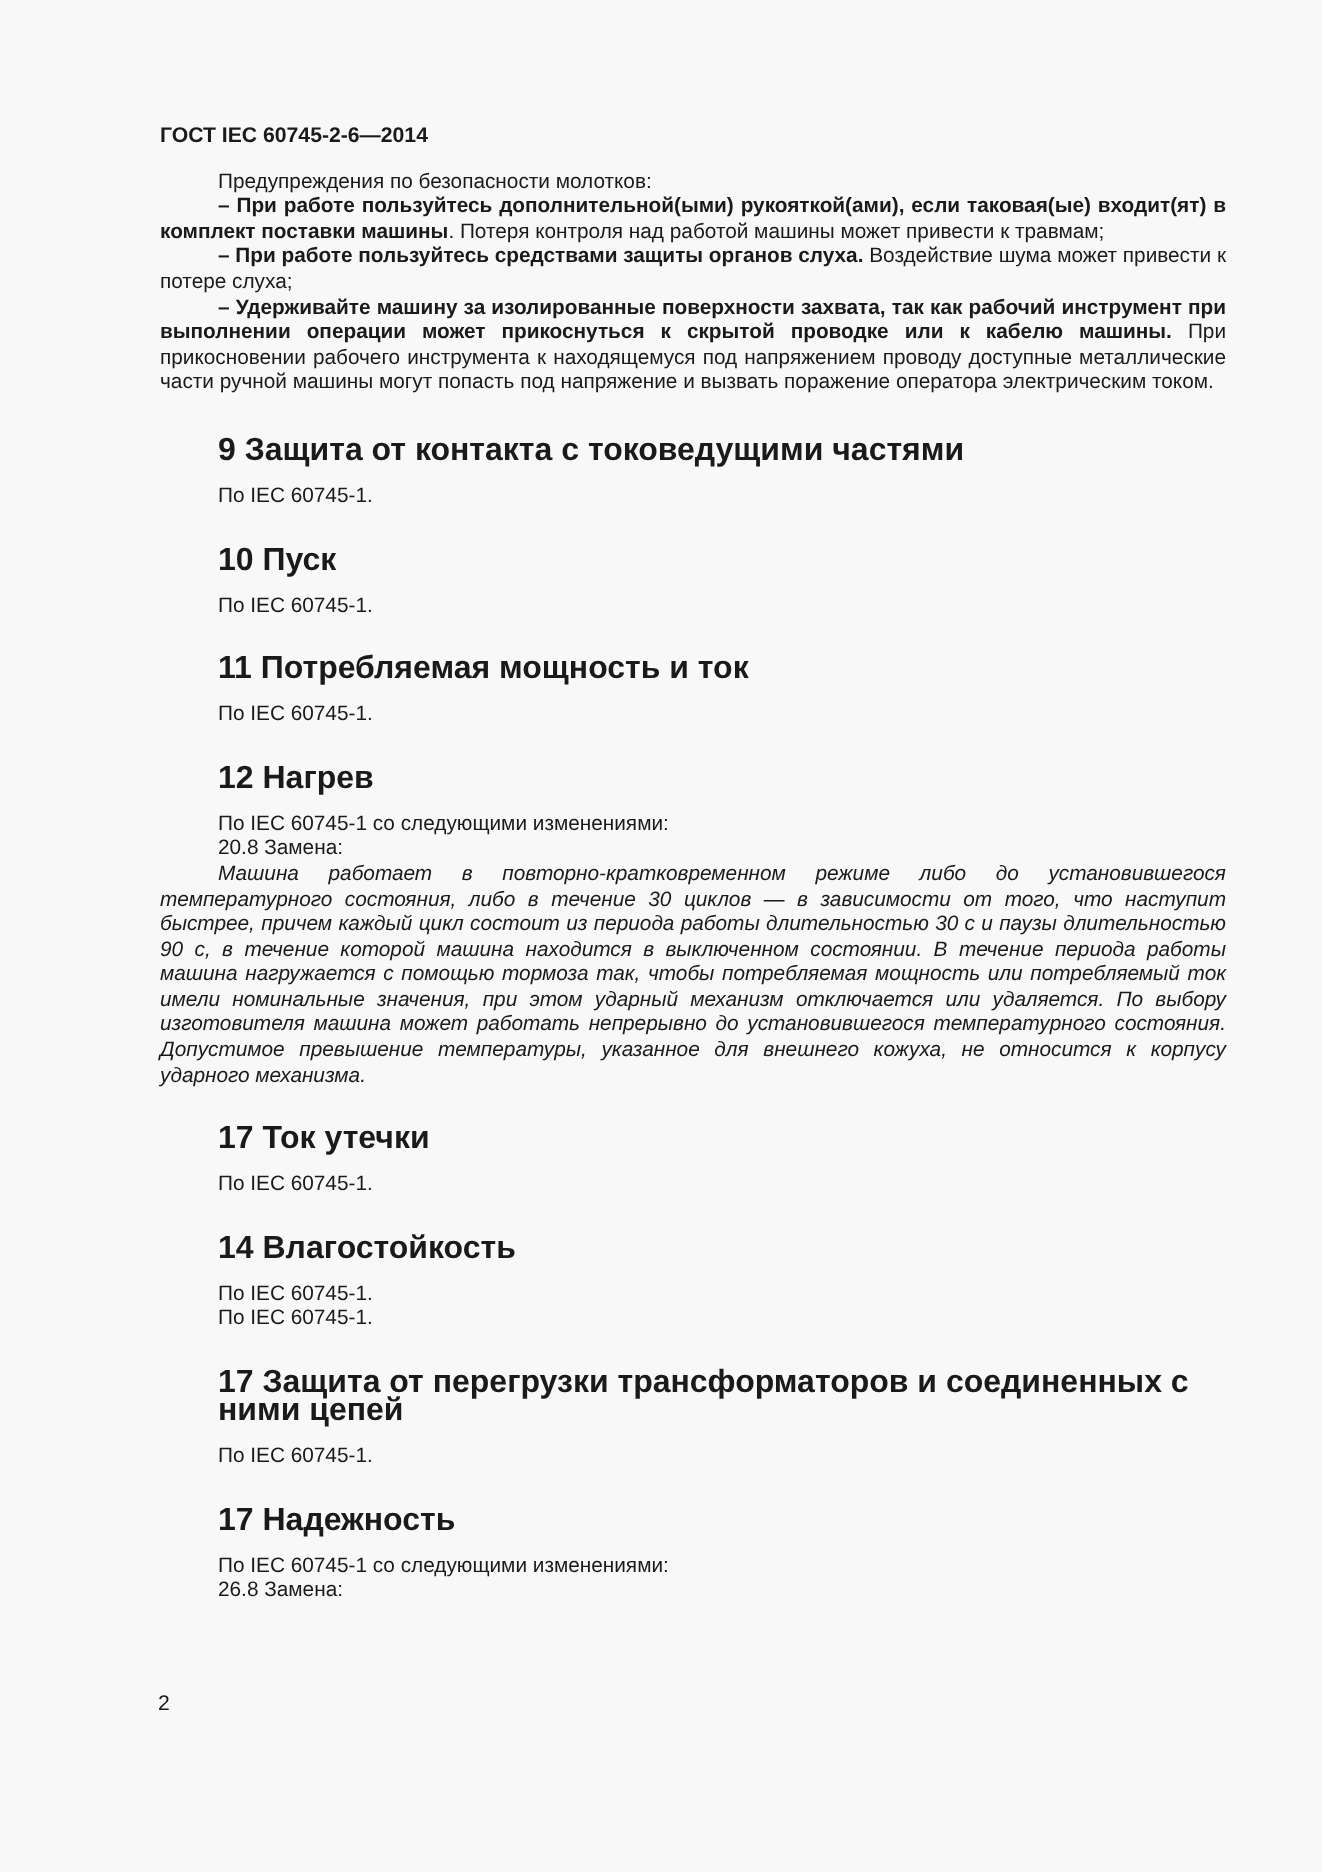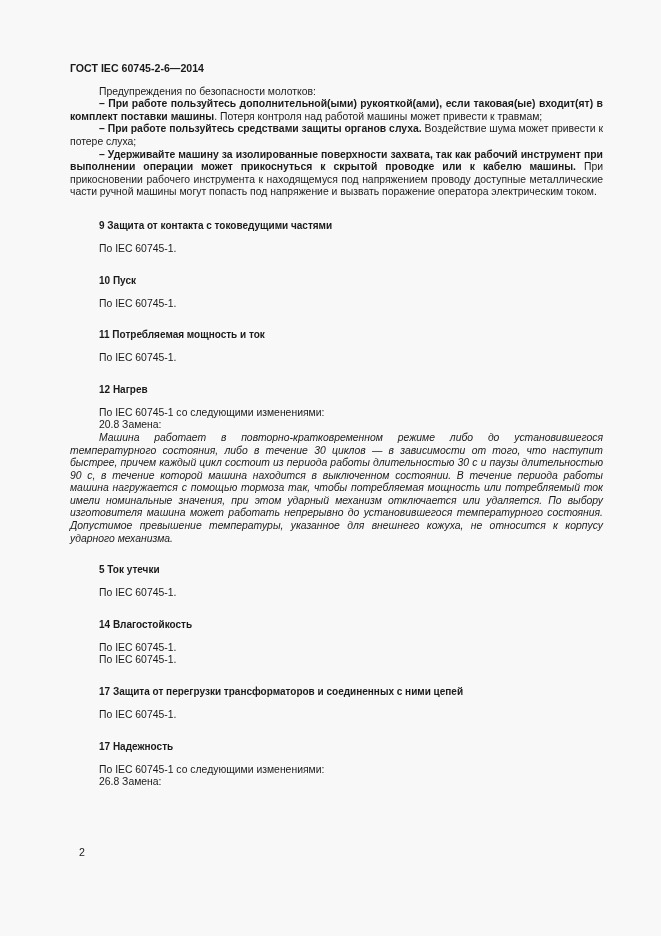--- a/index.html
+++ b/index.html
@@ -6,39 +6,39 @@
   body {
     width: 661px; height: 936px;
     background: #f8f8f8;
     position: relative;
     overflow: hidden;
     font-family: "Liberation Sans", sans-serif;
     color: #1a1a1a;
   }
   .page {
     position: absolute;
-    left: 70px;
+    left: 80px;
     top: 62px;
     width: 533px;
     font-size: 10.4px;
     line-height: 12.6px;
   }
   .doc-header {
     font-weight: bold;
     font-size: 10.6px;
     margin: 0 0 11px 0;
   }
   p { margin: 0; }
   .para { text-align: justify; text-indent: 29px; }
   .indent { padding-left: 29px; }
   .bold { font-weight: bold; }
   .italic { font-style: italic; }
   .sec-title {
     font-weight: bold;
-    font-size: 10px;
+    font-size: 16px;
     padding-left: 29px;
     margin: 18px 0 10px 0;
     line-height: 14px;
   }
   .sec-title.first { margin-top: 20px; }
   .page-number {
     position: absolute;
     left: 79px;
     top: 846px;
     font-size: 10.6px;
@@ -62,21 +62,21 @@
   <p class="indent">По IEC 60745-1.</p>
 
   <div class="sec-title">11 Потребляемая мощность и ток</div>
   <p class="indent">По IEC 60745-1.</p>
 
   <div class="sec-title">12 Нагрев</div>
   <p class="indent">По IEC 60745-1 со следующими изменениями:</p>
   <p class="indent">20.8 Замена:</p>
   <p class="para italic">Машина работает в повторно-кратковременном режиме либо до установившегося температурного состояния, либо в течение 30 циклов — в зависимости от того, что наступит быстрее, причем каждый цикл состоит из периода работы длительностью 30 с и паузы длительностью 90 с, в течение которой машина находится в выключенном состоянии. В течение периода работы машина нагружается с помощью тормоза так, чтобы потребляемая мощность или потребляемый ток имели номинальные значения, при этом ударный механизм отключается или удаляется. По выбору изготовителя машина может работать непрерывно до установившегося температурного состояния. Допустимое превышение температуры, указанное для внешнего кожуха, не относится к корпусу ударного механизма.</p>
 
-  <div class="sec-title">5 Ток утечки</div>
+  <div class="sec-title">17 Ток утечки</div>
   <p class="indent">По IEC 60745-1.</p>
 
   <div class="sec-title">14 Влагостойкость</div>
   <p class="indent">По IEC 60745-1.</p>
 
   <p class="indent">По IEC 60745-1.</p>
 
   <div class="sec-title">17 Защита от перегрузки трансформаторов и соединенных с ними цепей</div>
   <p class="indent">По IEC 60745-1.</p>
 

